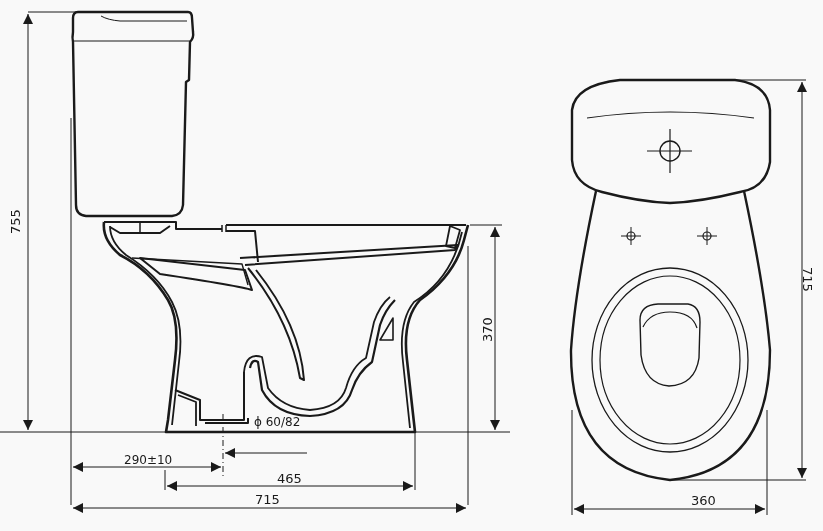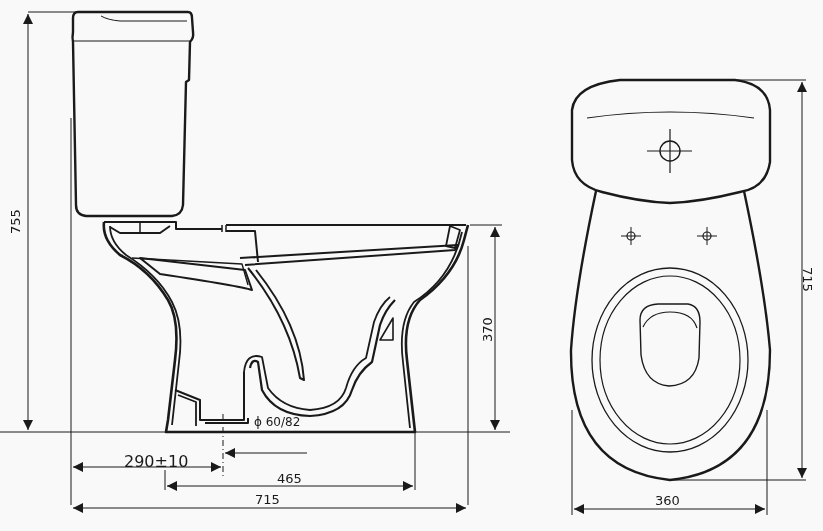--- a/index.html
+++ b/index.html
@@ -109,19 +109,19 @@
       <line x1="672" y1="480" x2="806" y2="480"></line>
       <line x1="802" y1="82" x2="802" y2="478" marker-start="url(#arr)" marker-end="url(#arr)"></line>
       <line x1="572" y1="410" x2="572" y2="515"></line>
       <line x1="767" y1="410" x2="767" y2="515"></line>
       <line x1="574" y1="509" x2="765" y2="509" marker-start="url(#arr)" marker-end="url(#arr)"></line>
     </g>
   </svg>
 
   <div class="lbl rot-l" style="left:0px;top:215px;width:30px;text-align:center;">755</div>
   <div class="lbl rot-l" style="left:472px;top:323px;width:30px;text-align:center;">370</div>
-  <div class="lbl" style="left:124px;top:454px;font-size:16px;">290±10</div>
+  <div class="lbl" style="left:124px;top:454px;font-size:12px;">290±10</div>
   <div class="lbl" style="left:254px;top:416px;font-size:12px;">ϕ 60/82</div>
   <div class="lbl" style="left:277px;top:472px;text-align:center;">465</div>
   <div class="lbl" style="left:255px;top:493px;">715</div>
   <div class="lbl rot-r" style="left:792px;top:273px;width:30px;text-align:center;">715</div>
-  <div class="lbl" style="left:655px;top:494px;">360</div>
+  <div class="lbl" style="left:691px;top:494px;">360</div>
 </div>
 
 </body></html>

